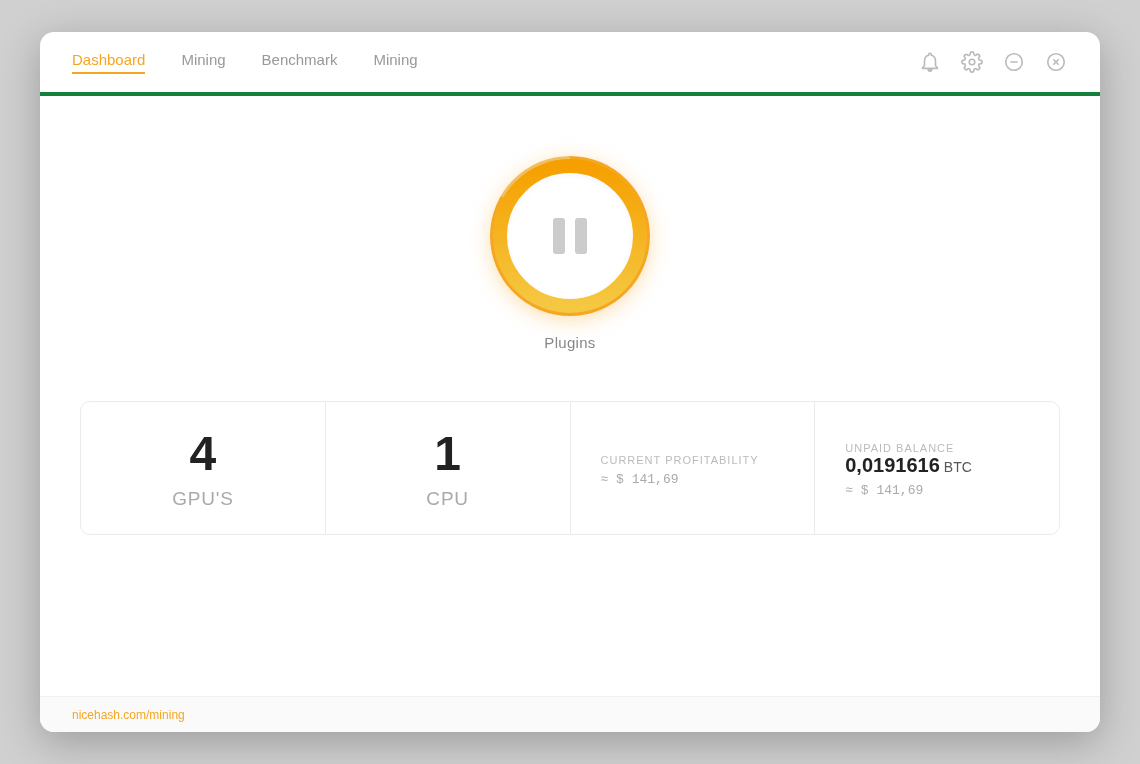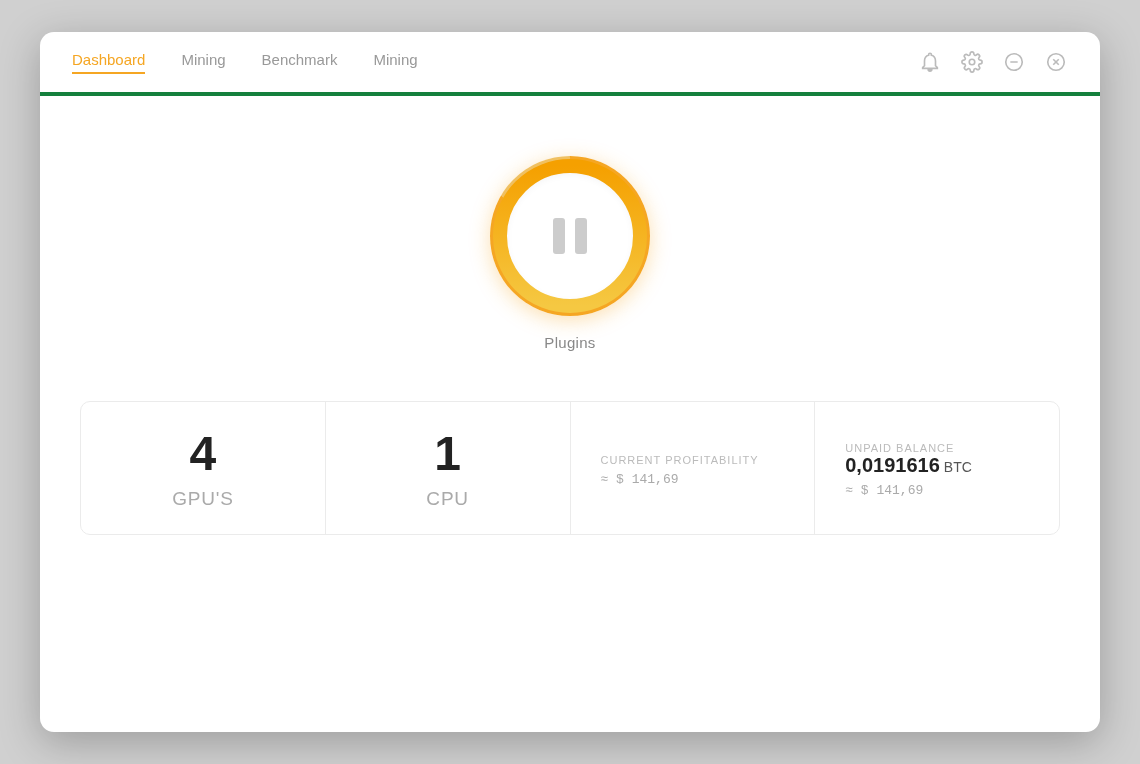--- a/index.html
+++ b/index.html
@@ -330,14 +330,17 @@
         <div style="align-self:flex-start; margin-bottom:0;">
           <span class="stat-main-value">0,0191616</span><span class="stat-unit">BTC</span>
         </div>
         <span class="stat-sub-value">≈ $ 141,69</span>
       </div>
 
     </div>
 
   </div>
 
+  <div class="bottom-bar">
+    <span class="bottom-text">nicehash.com/mining</span>
+  </div>
 
 </div>
 
 </body></html>

